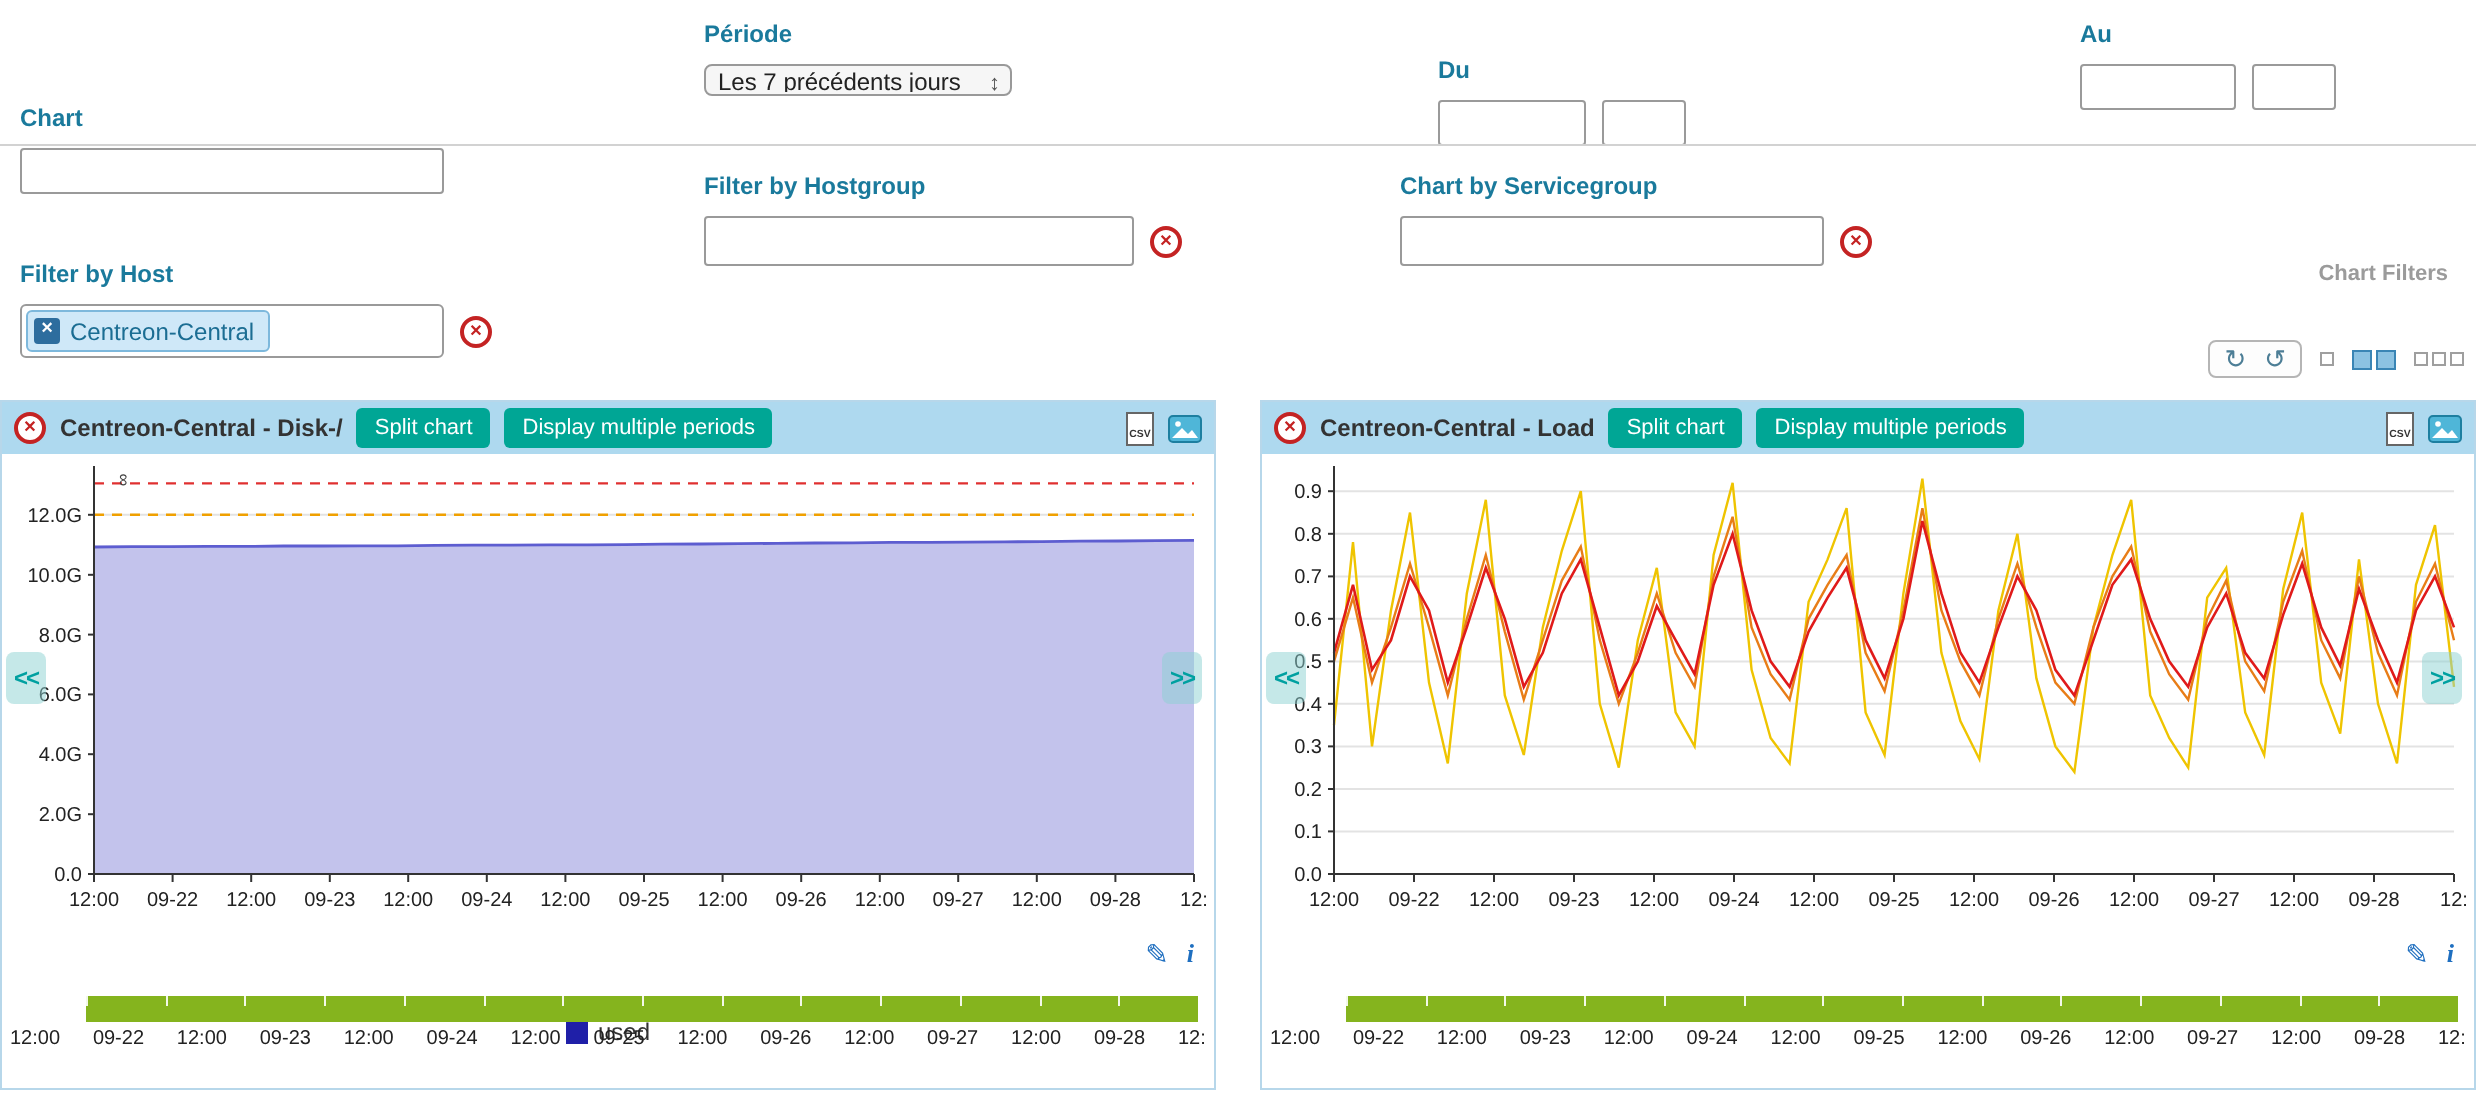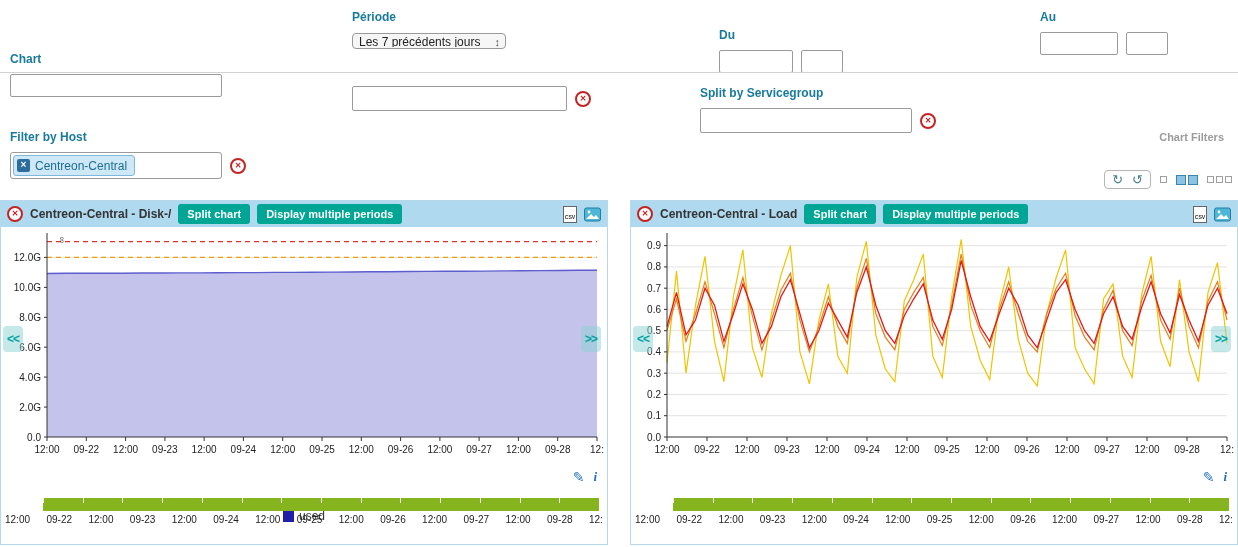--- a/index.html
+++ b/index.html
@@ -56,21 +56,21 @@
   .view-btn.active .sq { width:10px; height:10px; border-color:#3a85b5; background:#8cc2e2; }
 
   .panel { position:absolute; top:200px; width:608px; height:345px; border:1px solid #b7d7ea; background:#fff; }
   #panel-0 { left:0; }
   #panel-1 { left:630px; }
   .panel-header {
     height:26px; background:#aed9ef; display:flex; align-items:center; gap:7px; padding:0 6px;
   }
   .panel-title { font-weight:bold; font-size:12px; color:#333; white-space:nowrap; }
   .teal-btn {
-    background:#00a695; color:#fff; font-weight:bold; font-size:11px; padding:4px 9px;
+    background:#00a695; color:#fff; font-weight:normal; font-size:11px; padding:4px 9px;
     border:none; border-radius:3px; cursor:pointer; font-family:"Liberation Sans",sans-serif; white-space:nowrap;
   }
   .header-icons { margin-left:auto; display:flex; align-items:center; gap:5px; }
   .chart-svg { position:absolute; left:0; top:26px; display:block; }
   .chart-svg text { font-family:"Liberation Sans",sans-serif; }
   .legend-row { position:absolute; left:0; right:0; top:266px; height:24px; display:flex; align-items:center; justify-content:center; gap:16px; font-size:12px; color:#333;margin-top:37px; }
   .legend-item { display:inline-flex; align-items:center; gap:5px; cursor:pointer; }
   .legend-swatch { width:11px; height:11px; display:inline-block; }
   .chart-actions { position:absolute; right:10px; top:268px; display:flex; align-items:center; gap:9px; }
   .pencil-icon { color:#1f6fc0; font-size:14px; cursor:pointer; }
@@ -130,28 +130,29 @@
       <span class="chip">
         <span class="chip-x">×</span>
         <span>Centreon-Central</span>
       </span>
     </span>
     <span class="red-x">✕</span>
   </span>
 </div>
 
 <div class="field" style="left:352px; top:86px;">
+  <span class="field-label">Filter by Hostgroup</span>
   <span class="inline-row">
     <input class="txt-input" style="width: 215px; height: 25px;" value="">
     <span class="red-x">✕</span>
   </span>
 </div>
 
 <div class="field" style="left:700px; top:86px;">
-  <span class="field-label">Split by Servicegroup</span>
+  <span class="field-label">Chart by Servicegroup</span>
   <span class="inline-row">
     <input class="txt-input" style="width: 212px; height: 25px;" value="">
     <span class="red-x">✕</span>
   </span>
 </div>
 
 <div class="chart-filters-caption">Chart Filters</div>
 
 <div class="top-toolbar">
   <span class="refresh-box">

